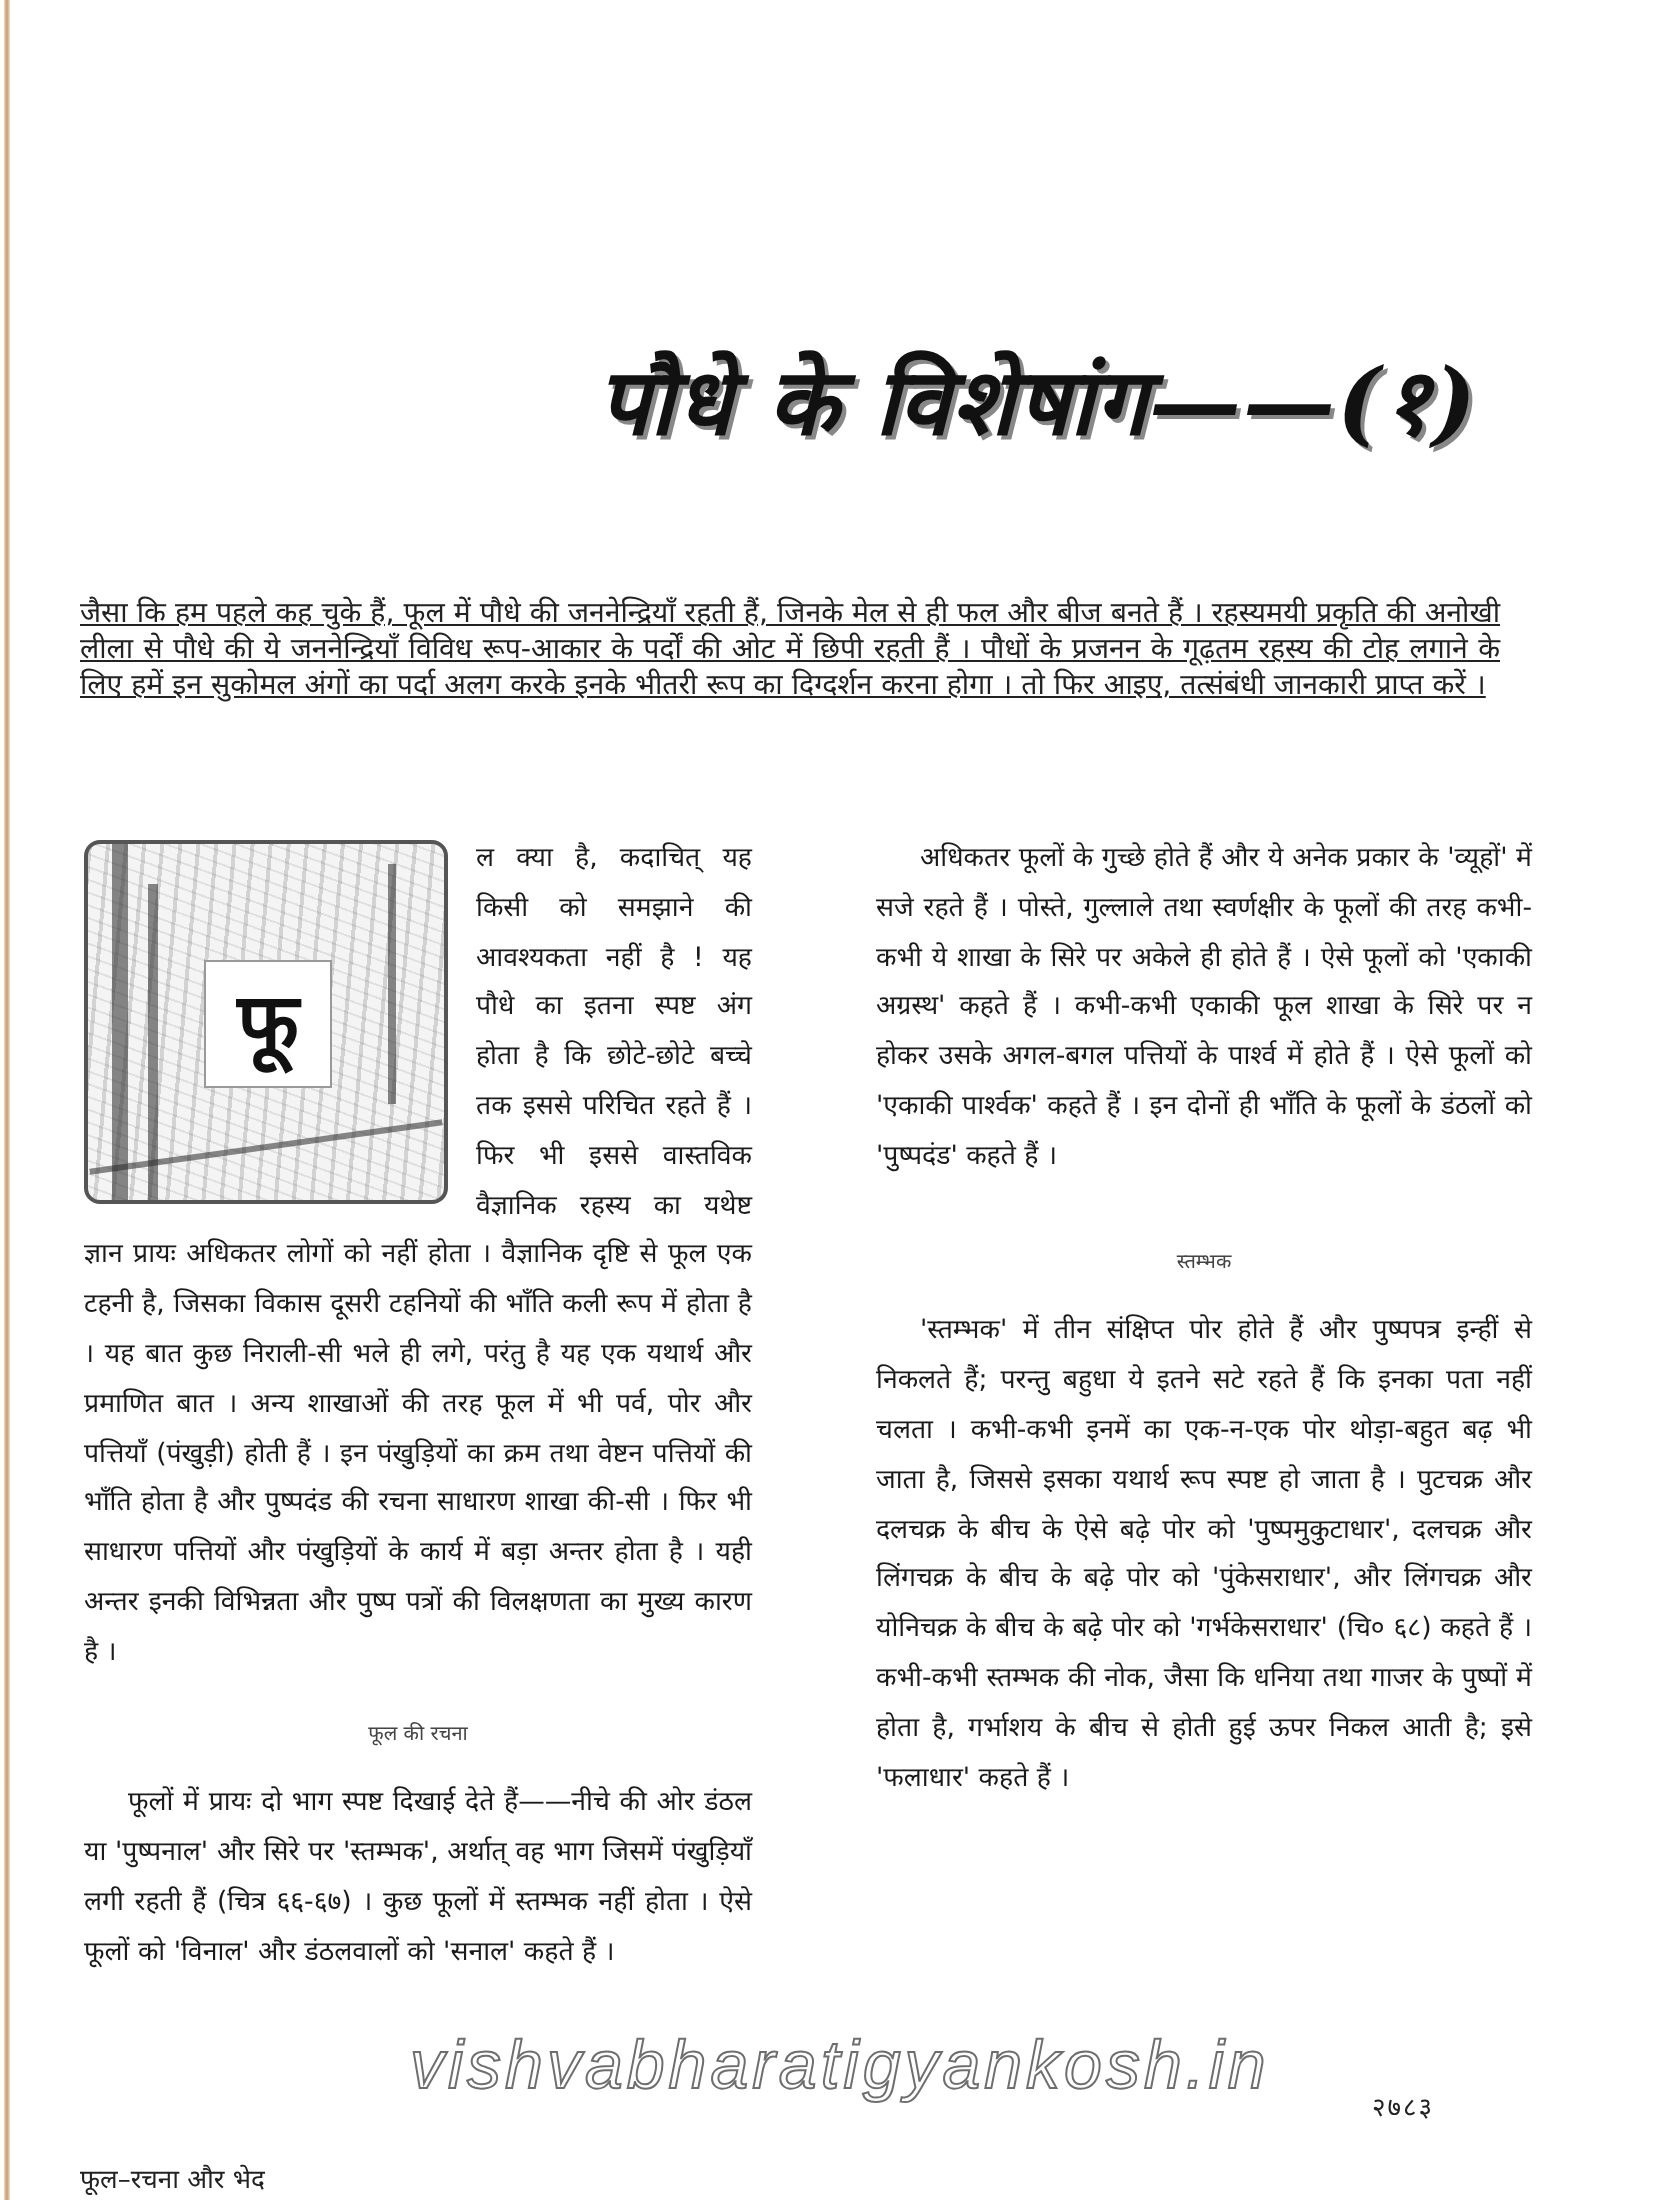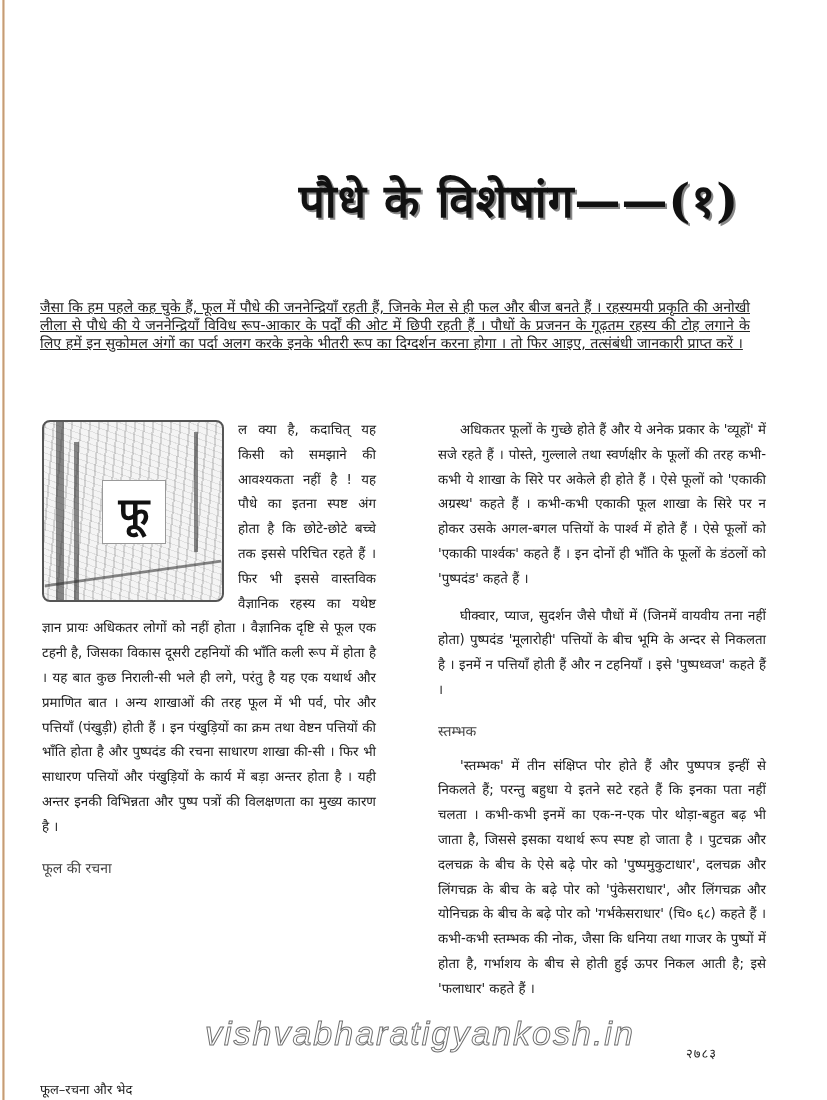--- a/index.html
+++ b/index.html
@@ -5,21 +5,21 @@
     html, body { margin: 0; padding: 0; }
     body {
       width: 827px; height: 1100px; background: #ffffff; position: relative; overflow: hidden;
       font-family: "DejaVu Sans", sans-serif; color: #1a1a1a;
     }
     .page-edge {
       position: absolute; left: 2px; top: 0; width: 3px; height: 1100px;
       background: linear-gradient(to right, #e8c7a0, #b07a4a 50%, #f1dcc2);
       opacity: 0.75;
     }
-    .title-block { position: absolute; right: 88px; top: 172px; text-align: right; }
+    .title-block { position: absolute; right: 88px; top: 172px; text-align: right; font-style: italic; }
     .title-line {
       font-family: "DejaVu Serif", serif; font-weight: bold; color: #111;
       font-size: 46px; line-height: 58px; letter-spacing: 1px;
       text-shadow: 2px 2px 0 #888;
     }
     .intro {
       position: absolute; left: 40px; top: 298px; width: 710px;
       font-size: 14.2px; line-height: 18px; color: #222;
       text-align: justify;
       text-decoration: underline;
@@ -37,21 +37,21 @@
         #f4f4f4;
     }
     .figure .tree { position: absolute; background: rgba(40,40,40,0.55); }
     .figure-label {
       position: absolute; left: 58px; top: 58px; width: 62px; height: 62px; background: #fff;
       border: 1px solid #999; display: flex; align-items: center; justify-content: center;
       font-family: "DejaVu Serif", serif; font-size: 40px; font-weight: bold; color: #111;
     }
     .indent { text-indent: 22px; }
     .section-heading {
-      font-size: 14px; color: #444; margin: 16px 0 10px 0 !important;
+      text-align: center; font-size: 10px; color: #444; margin: 16px 0 10px 0 !important;
     }
     .gap { height: 12px; }
     .watermark {
       position: absolute; left: 205px; top: 1014px;
       font-family: Liberation Sans, sans-serif; font-style: italic; font-size: 34px;
       color: transparent; -webkit-text-stroke: 1px #555; letter-spacing: 2px; opacity: 0.85;
     }
     .footer-left { position: absolute; left: 40px; top: 1067px; font-size: 13px; color: #222; margin-top: 13px; }
     .footer-right { position: absolute; left: 686px; top: 1044px; font-size: 13px; color: #222; letter-spacing: 1px; }
   </style>
@@ -69,26 +69,26 @@
 <div class="col col-left">
   <div class="figure">
     <div class="tree" style="left:12px;top:0;width:8px;height:178px;"></div>
     <div class="tree" style="left:30px;top:20px;width:5px;height:158px;"></div>
     <div class="tree" style="left:150px;top:10px;width:4px;height:120px;"></div>
     <div class="tree" style="left:0;top:150px;width:178px;height:3px;transform:rotate(-8deg);"></div>
     <div class="figure-label">फू</div>
   </div>
   <p>ल क्या है, कदाचित् यह किसी को समझाने की आवश्यकता नहीं है ! यह पौधे का इतना स्पष्ट अंग होता है कि छोटे-छोटे बच्चे तक इससे परिचित रहते हैं । फिर भी इससे वास्तविक वैज्ञानिक रहस्य का यथेष्ट ज्ञान प्रायः अधिकतर लोगों को नहीं होता । वैज्ञानिक दृष्टि से फूल एक टहनी है, जिसका विकास दूसरी टहनियों की भाँति कली रूप में होता है । यह बात कुछ निराली-सी भले ही लगे, परंतु है यह एक यथार्थ और प्रमाणित बात । अन्य शाखाओं की तरह फूल में भी पर्व, पोर और पत्तियाँ (पंखुड़ी) होती हैं । इन पंखुड़ियों का क्रम तथा वेष्टन पत्तियों की भाँति होता है और पुष्पदंड की रचना साधारण शाखा की-सी । फिर भी साधारण पत्तियों और पंखुड़ियों के कार्य में बड़ा अन्तर होता है । यही अन्तर इनकी विभिन्नता और पुष्प पत्रों की विलक्षणता का मुख्य कारण है ।</p>
   <p class="section-heading">फूल की रचना</p>
+  <p class="indent">फूलों में प्रायः दो भाग स्पष्ट दिखाई देते हैं——नीचे की ओर डंठल या 'पुष्पनाल' और सिरे पर 'स्तम्भक', अर्थात् वह भाग जिसमें पंखुड़ियाँ लगी रहती हैं (चित्र ६६-६७) । कुछ फूलों में स्तम्भक नहीं होता । ऐसे फूलों को 'विनाल' और डंठलवालों को 'सनाल' कहते हैं ।</p>
 </div>
 
 <div class="col col-right">
   <p class="indent">अधिकतर फूलों के गुच्छे होते हैं और ये अनेक प्रकार के 'व्यूहों' में सजे रहते हैं । पोस्ते, गुल्लाले तथा स्वर्णक्षीर के फूलों की तरह कभी-कभी ये शाखा के सिरे पर अकेले ही होते हैं । ऐसे फूलों को 'एकाकी अग्रस्थ' कहते हैं । कभी-कभी एकाकी फूल शाखा के सिरे पर न होकर उसके अगल-बगल पत्तियों के पार्श्व में होते हैं । ऐसे फूलों को 'एकाकी पार्श्वक' कहते हैं । इन दोनों ही भाँति के फूलों के डंठलों को 'पुष्पदंड' कहते हैं ।</p>
   <div class="gap"></div>
-  <p class="indent">घीक्वार, प्याज, सुदर्शन जैसे पौधों में (जिनमें वायवीय तना नहीं होता) पुष्पदंड 'मूलारोही' पत्तियों के बीच भूमि के अन्दर से निकलता है । इनमें न पत्तियाँ होती हैं और न टहनियाँ । इसे 'पुष्पध्वज' कहते हैं ।</p>
   <p class="section-heading">स्तम्भक</p>
   <p class="indent">'स्तम्भक' में तीन संक्षिप्त पोर होते हैं और पुष्पपत्र इन्हीं से निकलते हैं; परन्तु बहुधा ये इतने सटे रहते हैं कि इनका पता नहीं चलता । कभी-कभी इनमें का एक-न-एक पोर थोड़ा-बहुत बढ़ भी जाता है, जिससे इसका यथार्थ रूप स्पष्ट हो जाता है । पुटचक्र और दलचक्र के बीच के ऐसे बढ़े पोर को 'पुष्पमुकुटाधार', दलचक्र और लिंगचक्र के बीच के बढ़े पोर को 'पुंकेसराधार', और लिंगचक्र और योनिचक्र के बीच के बढ़े पोर को 'गर्भकेसराधार' (चि० ६८) कहते हैं । कभी-कभी स्तम्भक की नोक, जैसा कि धनिया तथा गाजर के पुष्पों में होता है, गर्भाशय के बीच से होती हुई ऊपर निकल आती है; इसे 'फलाधार' कहते हैं ।</p>
 </div>
 
 <div class="watermark">vishvabharatigyankosh.in</div>
 
 <div class="footer-left">फूल–रचना और भेद</div>
 <div class="footer-right">२७८३</div>
 
 </body></html>

